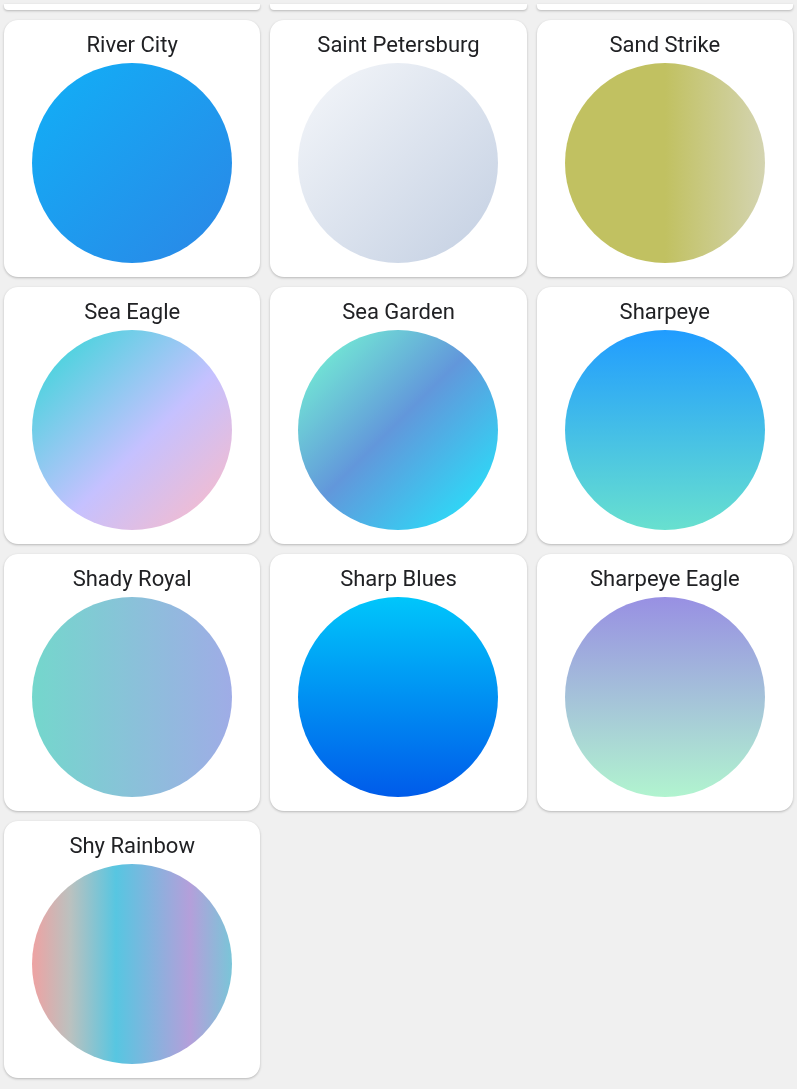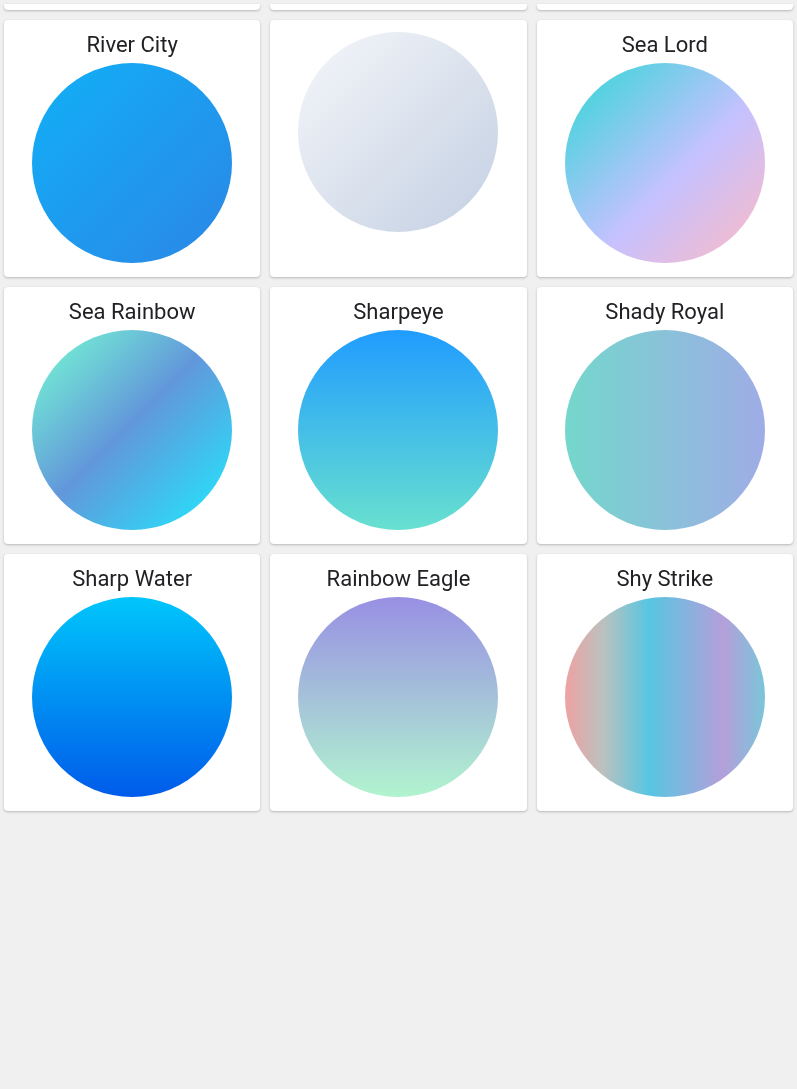--- a/index.html
+++ b/index.html
@@ -21,21 +21,21 @@
       margin-bottom: 10px;
     }
     .top-sliver {
       height: 6px;
       background: #fff;
       border-radius: 0 0 4px 4px;
       box-shadow: 0 1px 3px rgba(0,0,0,0.15), 0 1px 2px rgba(0,0,0,0.1);
     }
     .card {
       background: #fff;
-      border-radius: 4px;
+      border-radius: 14px;
       box-shadow: 0 1px 3px rgba(0,0,0,0.15), 0 1px 2px rgba(0,0,0,0.1);
       padding: 12px 10px 14px 10px;
       display: flex;
       flex-direction: column;
       align-items: center;
       cursor: pointer;
     }
     .card-title {
       font-size: 22px;
       font-weight: 400;
@@ -58,43 +58,48 @@
   <div class="top-sliver"></div>
   <div class="top-sliver"></div>
 </div>
 
 <div class="grid" id="grid">
     <div class="card">
       <div class="card-title">River City</div>
       <div class="swatch" style="background: linear-gradient(135deg, rgb(17, 176, 247) 0%, rgb(43, 134, 230) 100%);"></div>
     </div>
     <div class="card">
+      <div class="card-title">Saint Petersburg</div>
       <div class="swatch" style="background: linear-gradient(135deg, rgb(245, 247, 250) 0%, rgb(195, 207, 226) 100%);"></div>
     </div>
     <div class="card">
-      <div class="card-title">Sea Lord</div>
+      <div class="card-title">Sand Strike</div>
+      <div class="swatch" style="background: linear-gradient(90deg, rgb(193, 193, 97) 0%, rgb(193, 193, 97) 50%, rgb(212, 212, 177) 100%);"></div>
+    </div>
+    <div class="card">
+      <div class="card-title">Sea Eagle</div>
       <div class="swatch" style="background: linear-gradient(135deg, rgb(44, 216, 213) 0%, rgb(197, 193, 255) 56%, rgb(255, 186, 195) 100%);"></div>
     </div>
     <div class="card">
-      <div class="card-title">Sea Rainbow</div>
+      <div class="card-title">Sea Garden</div>
       <div class="swatch" style="background: linear-gradient(135deg, rgb(119, 255, 210) 0%, rgb(98, 151, 219) 48%, rgb(30, 236, 255) 100%);"></div>
     </div>
     <div class="card">
       <div class="card-title">Sharpeye</div>
       <div class="swatch" style="background: linear-gradient(rgb(32, 156, 255) 0%, rgb(104, 224, 207) 100%);"></div>
     </div>
     <div class="card">
       <div class="card-title">Shady Royal</div>
       <div class="swatch" style="background: linear-gradient(90deg, rgb(116, 215, 204) 0%, rgb(159, 172, 230) 100%);"></div>
     </div>
     <div class="card">
-      <div class="card-title">Sharp Water</div>
+      <div class="card-title">Sharp Blues</div>
       <div class="swatch" style="background: linear-gradient(rgb(0, 198, 251) 0%, rgb(0, 91, 234) 100%);"></div>
     </div>
     <div class="card">
-      <div class="card-title">Rainbow Eagle</div>
+      <div class="card-title">Sharpeye Eagle</div>
       <div class="swatch" style="background: linear-gradient(rgb(152, 144, 227) 0%, rgb(177, 244, 207) 100%);"></div>
     </div>
     <div class="card">
-      <div class="card-title">Shy Strike</div>
+      <div class="card-title">Shy Rainbow</div>
       <div class="swatch" style="background: linear-gradient(90deg, rgb(238, 162, 162) 0%, rgb(187, 193, 191) 19%, rgb(87, 198, 225) 42%, rgb(180, 159, 218) 79%, rgb(122, 197, 216) 100%);"></div>
     </div>
   </div>
 
 </body></html>

